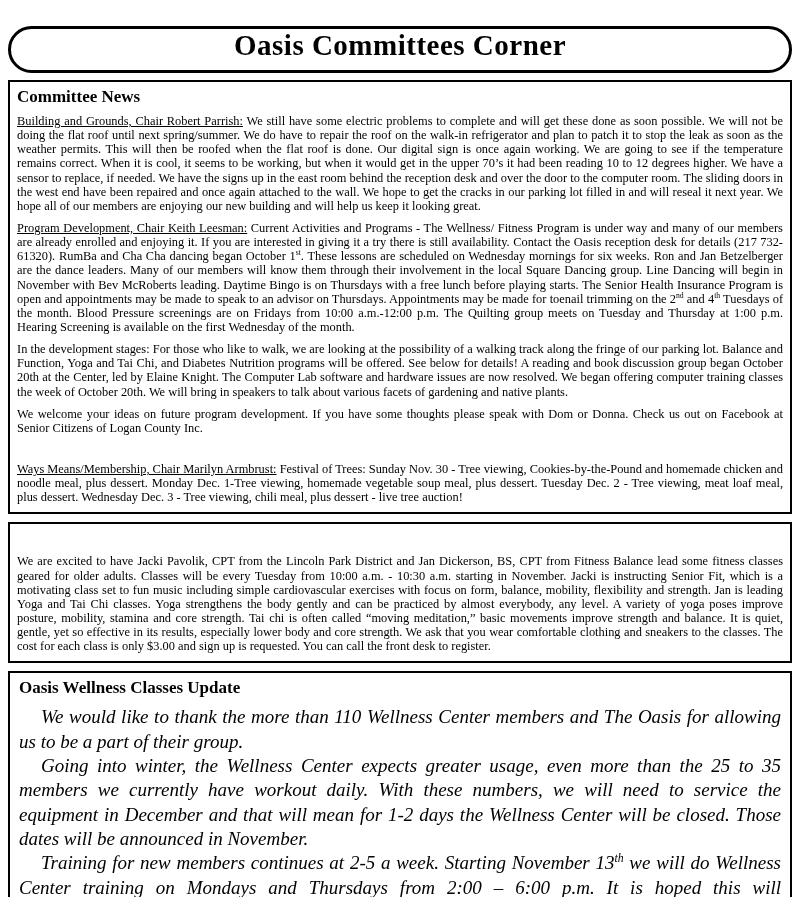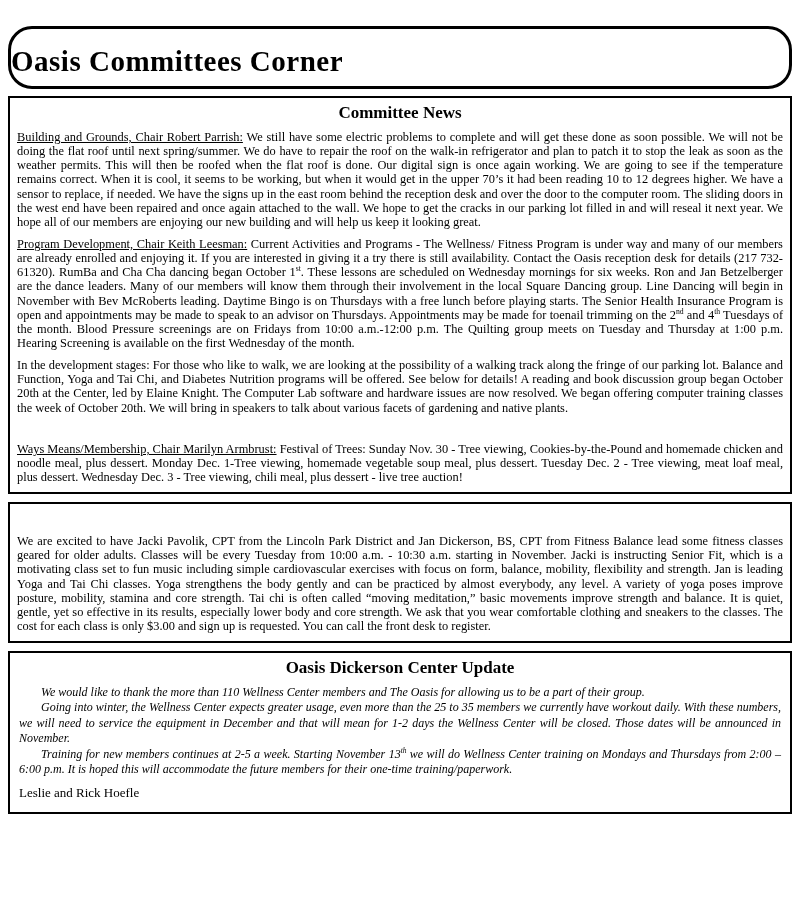--- a/index.html
+++ b/index.html
@@ -13,57 +13,57 @@
   }
   .page { padding: 26px 8px 0 8px; }
 
   .box {
     border: 2px solid #000;
     background: #fff;
   }
 
   .masthead {
     border-width: 3px;
-    padding: 16px 0 8px 0;
+    text-align: center;
+    padding: 0 0 8px 0;
     margin-bottom: 7px;
     border-radius: 24px;
   }
   .masthead h1 {
     margin: 0;
     font-size: 29px;
     font-weight: 700;
     letter-spacing: 0.5px;
   }
 
   .section {
     margin-bottom: 8px;
     padding: 3px 7px 8px 7px;
   }
   .section h2 {
     margin: 2px 0 7px 0;
-    text-align: center;
     font-size: 17px;
     font-weight: 700;
   }
   .section p {
     margin: 0 0 8px 0;
     font-size: 12.4px;
     line-height: 1.14;
     text-align: justify;
   }
   .section p:last-child { margin-bottom: 0; margin-top: 27px; }
 
   .b { font-weight: 400; }
   .u { text-decoration: underline; }
   sup { font-size: 0.62em; line-height: 0; }
 
   .wellness { padding: 3px 9px 10px 9px; }
   .wellness p {
     font-style: italic;
-    font-size: 12px;
+    font-size: 19px;
     line-height: 1.28;
     text-indent: 22px;
     margin-bottom: 0;
   }
   .wellness p.signature {
     font-style: normal;
     font-size: 13px;
     text-indent: 0;
     margin-top: 8px;
   }
@@ -75,28 +75,29 @@
 
   <header class="box masthead">
     <h1>Oasis Committees Corner</h1>
   </header>
 
   <section class="box section">
     <h2>Committee News</h2>
     <p><span class="b u">Building and Grounds, Chair Robert Parrish:</span><span>  We still have some electric problems to complete and will get these done as soon possible.  We will not be doing the flat roof until next spring/summer.  We do have to repair the roof on the walk-in refrigerator and plan to patch it to stop the leak as soon as the weather permits.  This will then be roofed when the flat roof is done.  Our digital sign is once again working.  We are going to see if the temperature remains correct.  When it is cool, it seems to be working, but when it would get in the upper 70’s it had been reading 10 to 12 degrees higher.  We have a sensor to replace, if needed.  We have the signs up in the east room behind the reception desk and over the door to the computer room.  The sliding doors in the west end have been repaired and once again attached to the wall.  We hope to get the cracks in our parking lot filled in and will reseal it next year.  We hope all of our members are enjoying our new building and will help us keep it looking great.</span></p>
     <p><span class="b u">Program Development, Chair Keith Leesman:</span><span class="b">  </span><span class="b">Current Activities and Programs</span><span> - The </span><span class="b">Wellness/ Fitness</span><span> Program is under way and many of our members are already enrolled and enjoying it.  If you are interested in giving it a try there is still availability.  Contact the Oasis reception desk for details (217 732-61320).  RumBa and Cha Cha dancing began October 1</span><sup>st</sup><span>.  These lessons are scheduled on Wednesday mornings for six weeks.  Ron and Jan Betzelberger are the dance leaders.  Many of our members will know them through their involvement in the local Square Dancing group.  Line Dancing will begin in November with Bev McRoberts leading.  Daytime Bingo is on Thursdays with a free lunch before playing starts.  The Senior Health Insurance Program is open and appointments may be made to speak to an advisor on Thursdays.  Appointments may be made for toenail trimming on the 2</span><sup>nd</sup><span> and 4</span><sup>th</sup><span> Tuesdays of the month.  Blood Pressure screenings are on Fridays from 10:00 a.m.-12:00 p.m.  The Quilting group meets on Tuesday and Thursday at 1:00 p.m.  Hearing Screening is available on the first Wednesday of the month.</span></p>
     <p><span class="b">In the development stages:</span><span>  For those who like to walk, we are looking at the possibility of a walking track along the fringe of our parking lot.  Balance and Function, Yoga and Tai Chi, and Diabetes Nutrition programs will be offered.  See below for details!  A reading and book discussion group began October 20th at the Center, led by Elaine Knight.  The Computer Lab software and hardware issues are now resolved.  We began offering computer training classes the week of October 20th.  We will bring in speakers to  talk about various facets of gardening and native plants.</span></p>
+    <p><span class="b">We welcome your ideas on future program development.  If you have some thoughts please speak with Dom or Donna.  Check us out on Facebook at Senior Citizens of Logan County Inc.</span></p>
     <p><span class="b u">Ways Means/Membership, Chair Marilyn Armbrust:</span><span>  Festival of Trees:  Sunday Nov. 30 - Tree viewing, Cookies-by-the-Pound and homemade chicken and noodle meal,  plus dessert.  Monday Dec. 1-Tree viewing, homemade vegetable soup meal, plus dessert.  Tuesday Dec. 2 - Tree viewing, meat loaf meal, plus dessert.  Wednesday Dec. 3 - Tree viewing, chili meal, plus dessert - live tree auction!</span></p>
   </section>
 
   <section class="box section">
     <p><span>We are excited to have Jacki Pavolik, CPT from the Lincoln Park District and Jan Dickerson, BS, CPT from Fitness Balance lead some fitness classes geared for older adults.  Classes will be every Tuesday from 10:00 a.m. - 10:30 a.m. starting in November.  Jacki is instructing Senior Fit, which is a motivating class set to fun music including simple cardiovascular exercises with focus on form, balance, mobility, flexibility and strength.  Jan is leading Yoga and Tai Chi classes.  Yoga strengthens the body gently and can be practiced by almost everybody, any level.  A variety of yoga poses improve posture, mobility, stamina and core strength.  Tai chi is often called “moving meditation,” basic movements improve strength and balance.  It is quiet, gentle, yet so effective in its results, especially lower body and core strength.  We ask that you wear comfortable clothing and sneakers to the classes.  The cost for each class is only $3.00 and sign up is requested.  You can call the front desk to register.</span></p>
   </section>
 
   <section class="box section wellness">
-    <h2>Oasis Dickerson Center Update</h2>
+    <h2>Oasis Wellness Classes Update</h2>
     <p><span>We would like to thank the more than 110 Wellness Center members and The Oasis for allowing us to be a part of their group.</span></p>
     <p><span>Going into winter, the Wellness Center expects greater usage, even more than the 25 to 35 members we currently have workout daily. With these numbers, we will need to service the equipment in December and that will mean for 1-2 days the Wellness Center will be closed.  Those dates will be announced in November.</span></p>
     <p><span>Training for new members continues at 2-5 a week. Starting November 13</span><sup>th</sup><span> we will do Wellness Center training on Mondays and Thursdays from 2:00 – 6:00 p.m.  It is hoped this will accommodate the future members for their one-time training/paperwork.</span></p>
     <p class="signature">Leslie and Rick Hoefle</p>
   </section>
 
 </div>
 
 </body></html>

